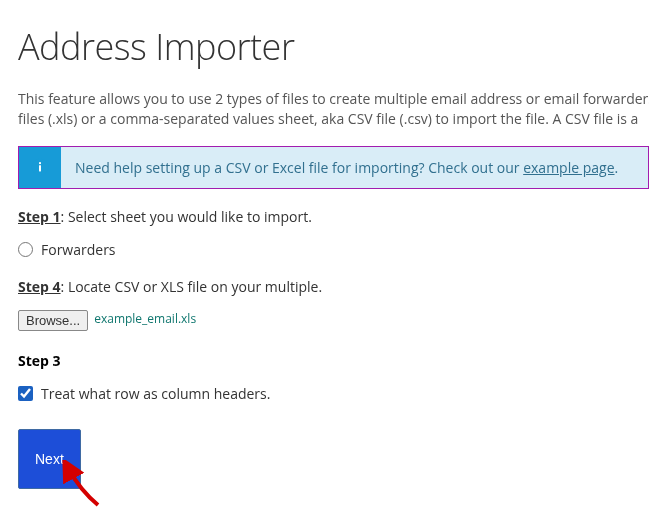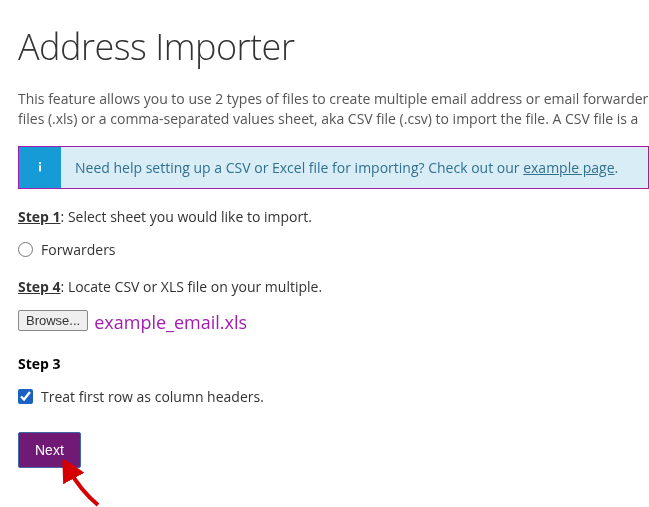--- a/index.html
+++ b/index.html
@@ -80,21 +80,21 @@
     }
     .browse-btn {
       font-size: 13px;
       padding: 2px 7px;
       border: 1px solid #888;
       border-radius: 2px;
       background: #efefef;
       cursor: pointer;
       color: #333;
     }
-    .filename { font-size: 18px; color: #a21caf; }
+    .filename { font-size: 12px; color: #0f766e; }
     .step3-title {
       font-weight: 700;
       font-size: 14px;
       color: #000000;
       margin-bottom: 14px;
     }
     .checkbox-row {
       display: flex;
       align-items: center;
       gap: 8px;
@@ -102,24 +102,24 @@
       color: #333;
       margin-bottom: 26px;
     }
     .checkbox-row input[type="checkbox"] {
       width: 15px;
       height: 15px;
       accent-color: #1b61c1;
     }
     .next-btn {
       display: inline-block;
-      background: #701a75;
+      background: #1d4ed8;
       color: #fff;
       font-size: 14px;
-      padding: 9px 16px;
+      padding: 21px 16px;
       border: 1px solid #3f6aa3;
       border-radius: 2px;
       cursor: pointer;
       margin-bottom: 46px;
     }
     .arrow {
       position: absolute;
       left: 60px;
       top: 460px;
       pointer-events: none;
@@ -170,21 +170,21 @@
   <div class="file-row">
     <button class="browse-btn">Browse...</button>
     <span class="filename">example_email.xls</span>
   </div>
 </div>
 
 <div class="step">
   <p class="step3-title">Step 3</p>
   <label class="checkbox-row">
     <input type="checkbox" checked="" style="">
-    <span>Treat first row as column headers.</span>
+    <span>Treat what row as column headers.</span>
   </label>
 </div>
 
 <button class="next-btn">Next</button>
 
 <svg class="arrow" width="50" height="50">
   <defs>
     <marker id="ah" markerWidth="6" markerHeight="6" refX="3" refY="3" orient="auto">
       <path d="M0,0 L6,3 L0,6 Z" fill="#d40000"></path>
     </marker>

